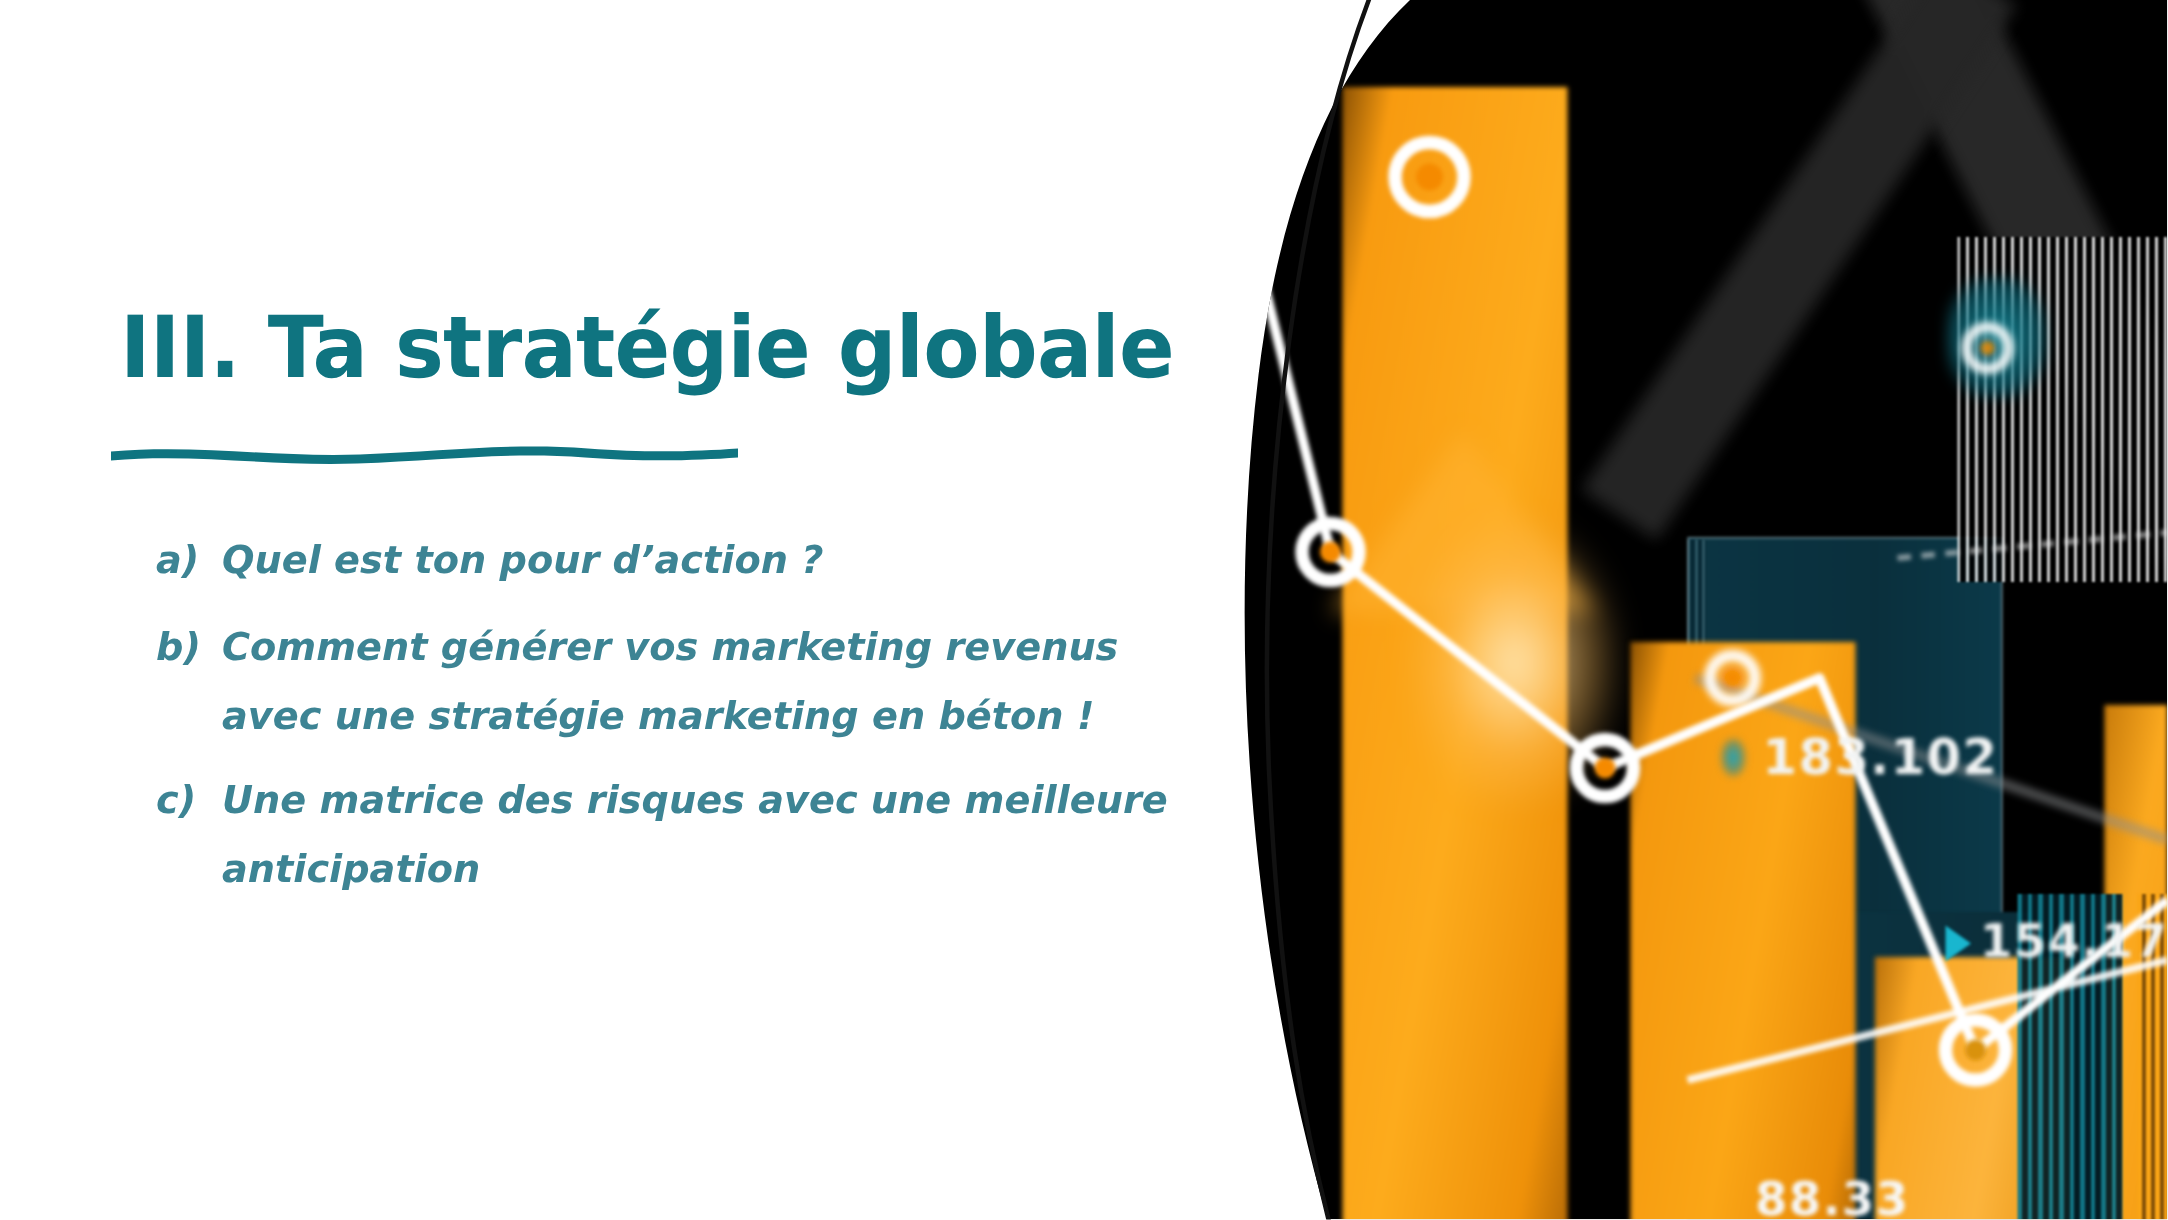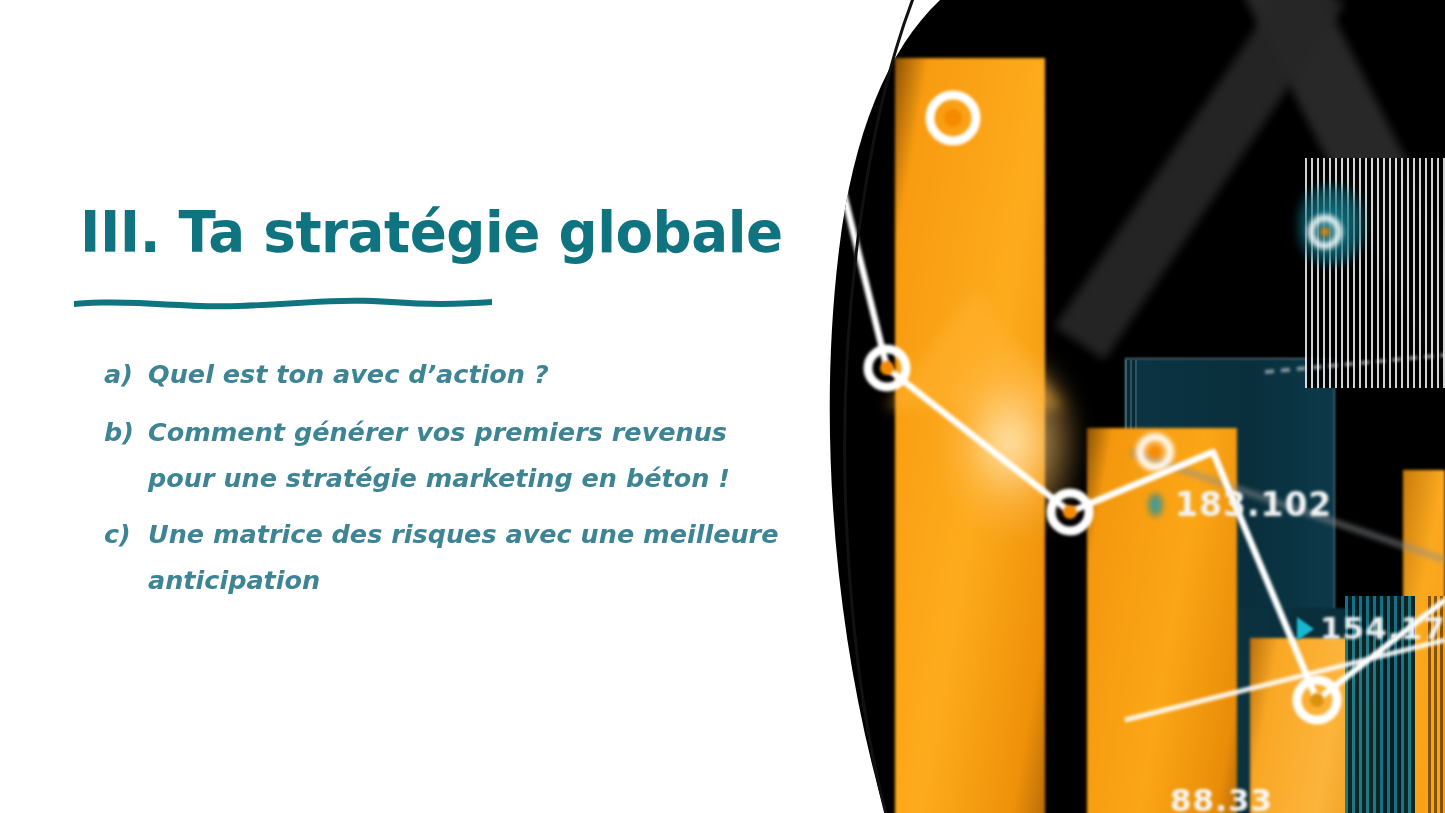--- a/index.html
+++ b/index.html
@@ -268,26 +268,26 @@
 
     <svg id="title-underline" viewBox="0 0 422 20" preserveAspectRatio="none">
       <path d="M2,9 C60,4 110,13 168,11 C226,9 268,3 320,7 C360,10 392,9 420,7
                L420,13 C392,15 358,16 318,13 C266,9 224,15 166,17 C108,19 58,10 2,15 Z" fill="#0f7480"></path>
     </svg>
 
     <div id="bullet-list">
 
       <div class="bullet-row row-a">
         <span class="bullet-marker">a)</span>
-        <span class="bullet-text">Quel est ton avec d’action ?</span>
+        <span class="bullet-text">Quel est ton pour d’action ?</span>
       </div>
 
       <div class="bullet-row row-b">
         <span class="bullet-marker">b)</span>
-        <span class="bullet-text">Comment générer vos premiers revenus pour une stratégie marketing en béton !</span>
+        <span class="bullet-text">Comment générer vos marketing revenus avec une stratégie marketing en béton !</span>
       </div>
 
       <div class="bullet-row row-c">
         <span class="bullet-marker">c)</span>
         <span class="bullet-text">Une matrice des risques avec une meilleure anticipation</span>
       </div>
 
     </div>
   </div>
 

